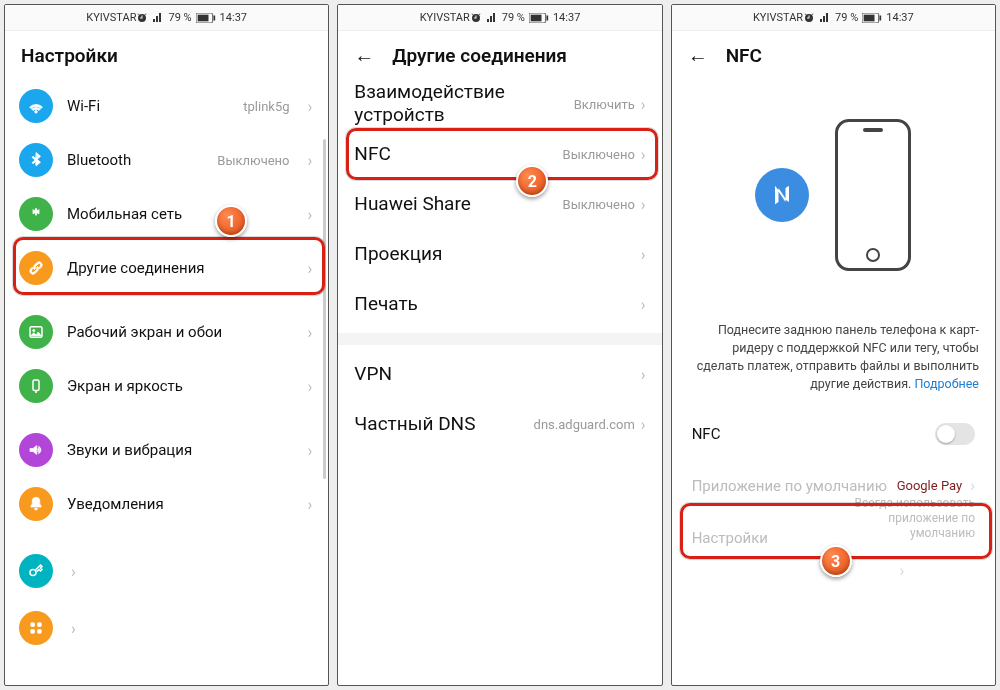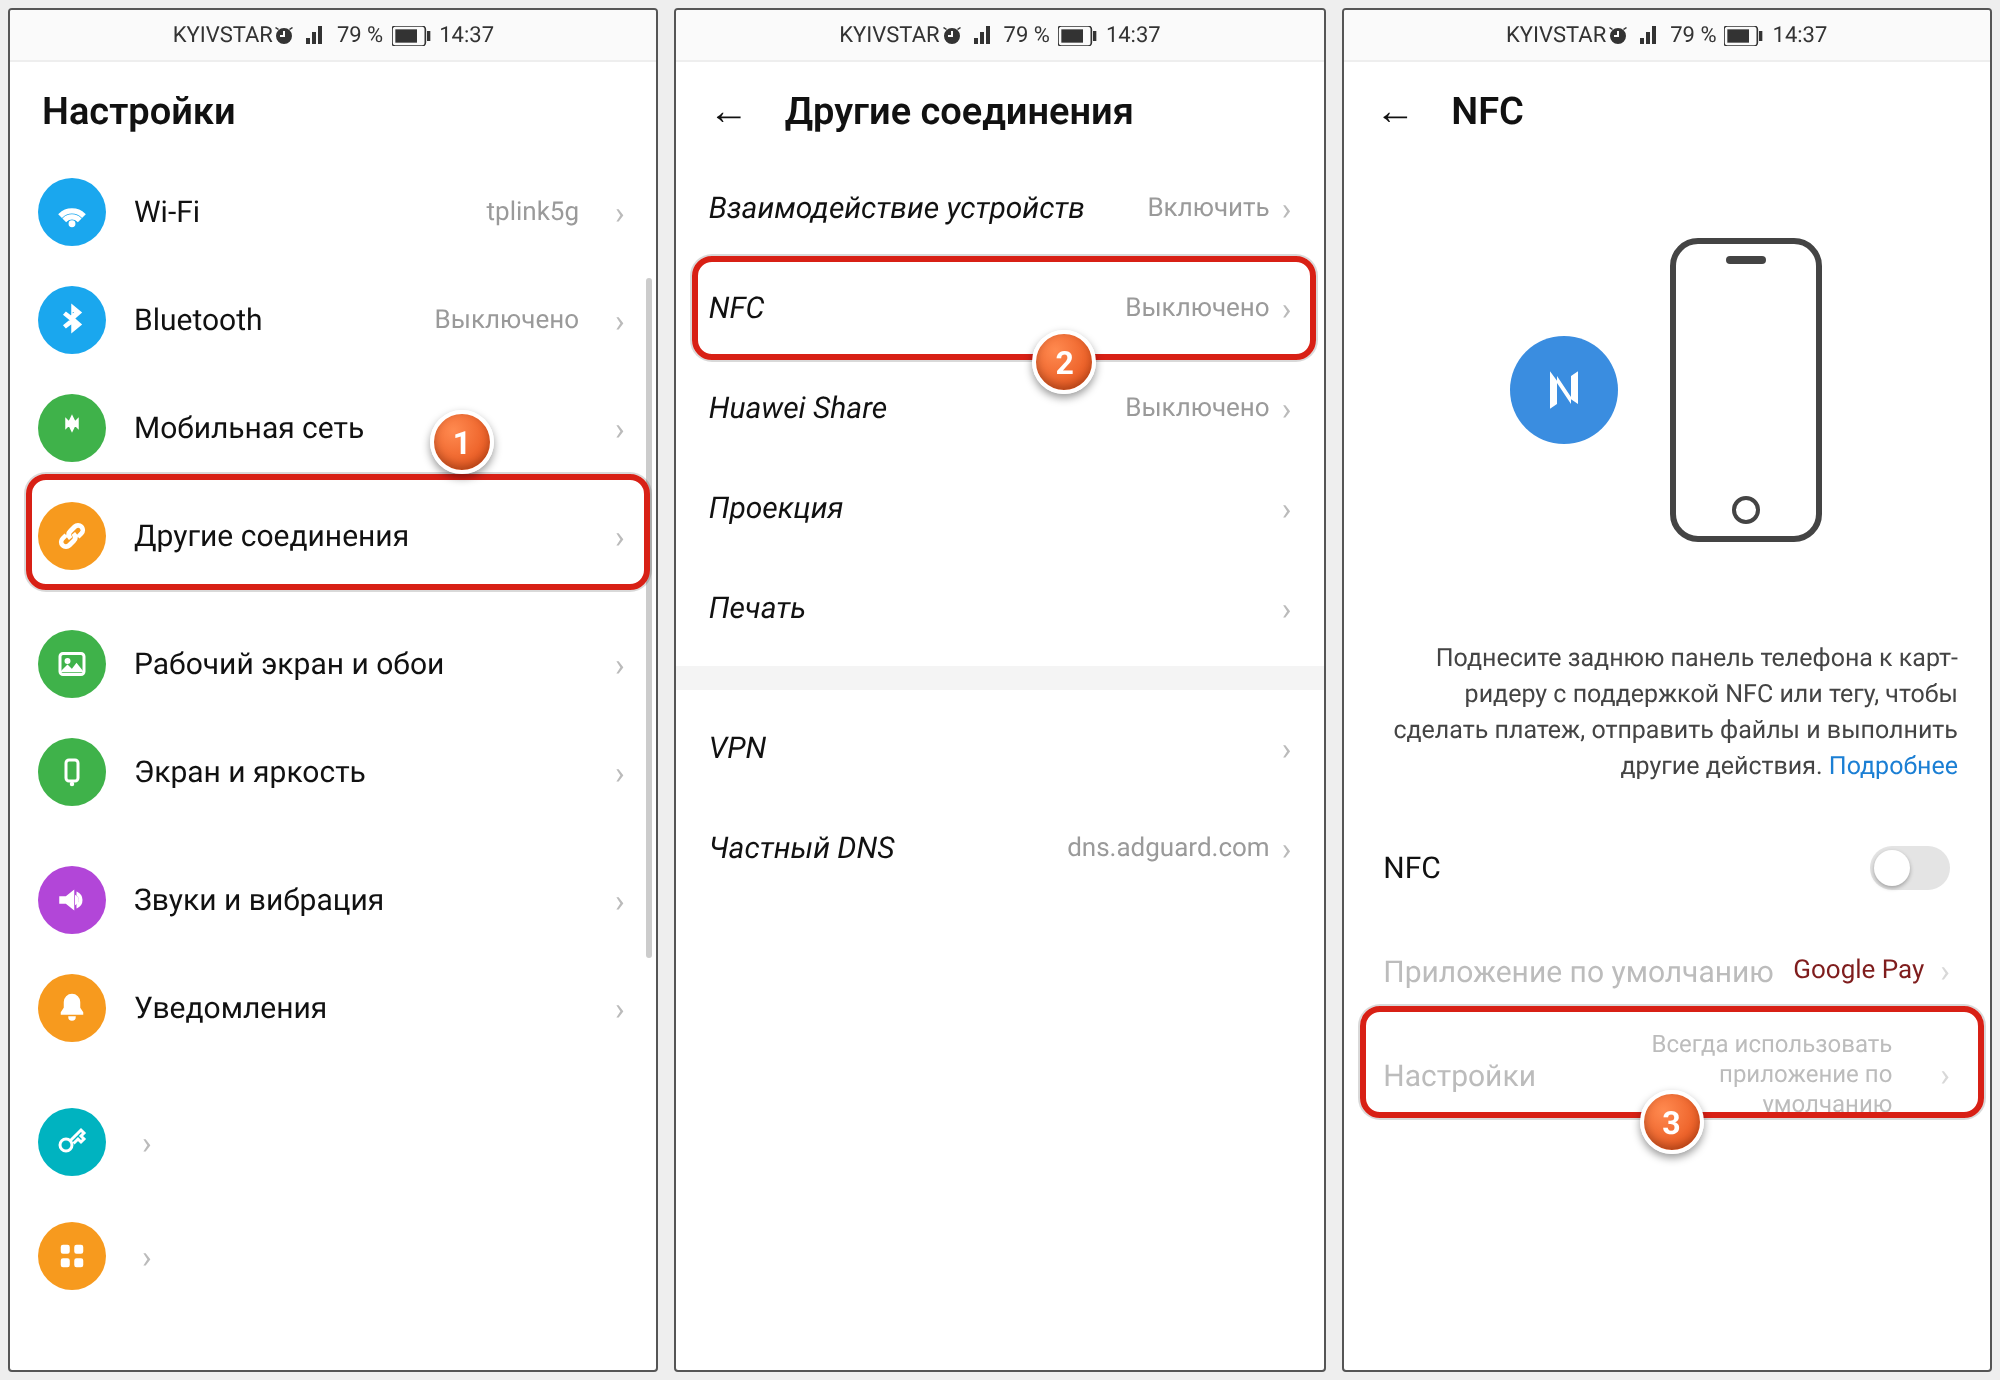--- a/index.html
+++ b/index.html
@@ -85,21 +85,21 @@
     border: 2px solid #fff;
     box-shadow: 0 2px 4px rgba(0,0,0,.4), inset 0 -2px 4px rgba(0,0,0,.25);
     color: #fff;
     font-weight: 700;
     font-size: 16px;
     display: flex; align-items: center; justify-content: center;
     z-index: 5;
   }
   
   .row2 { display:flex; align-items:center; height:50px; padding:0 6px; cursor:pointer; }
-  .row2 .label { font-size: 15px; color:#111;font-style:italic; }
+  .row2 .label { font-size: 19px; color:#111; }
   .row2 .value { font-size: 13px; color:#9a9a9a; }
   .row2 .chev { color:#bbb; font-size:16px; margin-left:6px; }
   .sep { height: 12px; background: #f4f4f4; margin: 4px -10px; }
   
   .nfc-illus {
     display:flex; align-items:center; justify-content:center; gap:26px;
     padding: 40px 0 50px;
   }
   .nfc-badge {
     width: 54px; height:54px; border-radius:50%; background:#3a8de0;
@@ -385,21 +385,21 @@
     </div>
     <div class="row3 disabled">
       <span class="label">Приложение по умолчанию</span>
       <span style="display:flex;align-items:center;gap:4px;">
         <span class="value" style="color:#7f1d1d">Google Pay</span>
         <span class="chev" style="color:#d8d8d8">›</span>
       </span>
     </div>
     <div class="row3 disabled">
       <span class="label">Настройки</span>
-      <span style="display:flex;align-items:center;gap:20px;">
+      <span style="display:flex;align-items:center;gap:20px;flex-direction:column;">
         <span class="value2">Всегда использовать приложение по умолчанию</span>
         <span class="chev" style="color:#d8d8d8">›</span>
       </span>
     </div>
   </div>
   <div class="hl" style="left:8px; top:498px; width:312px; height:56px;"></div>
   <div class="marker" style="left:148px; top:540px;">3</div>
 </div>
 
 </body></html>

